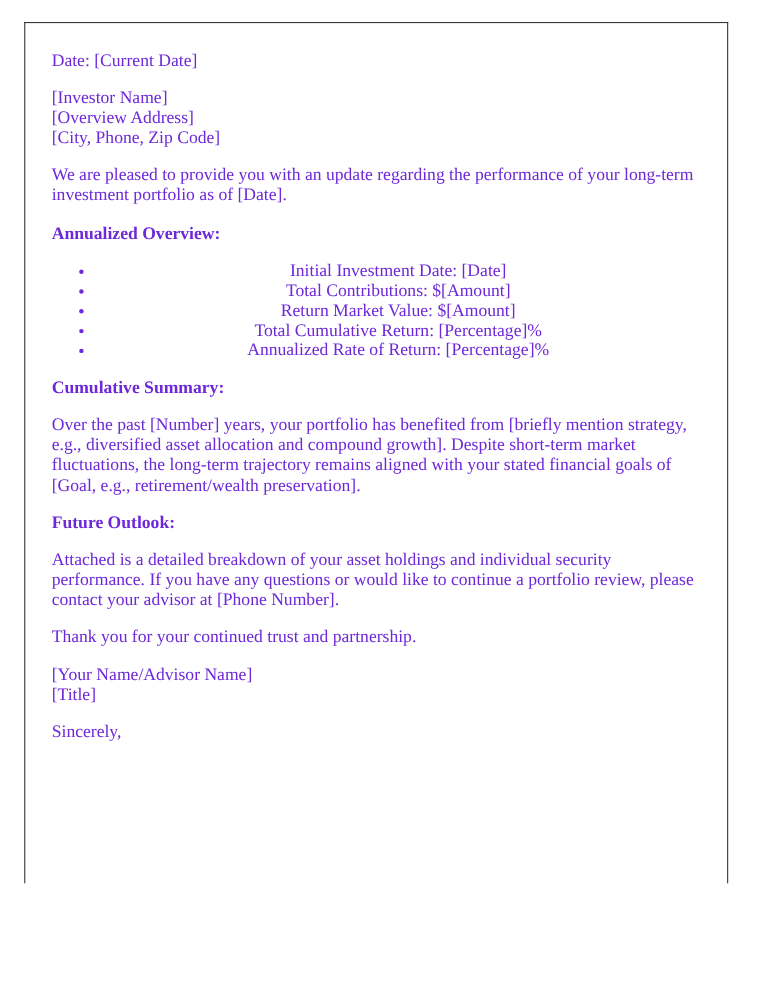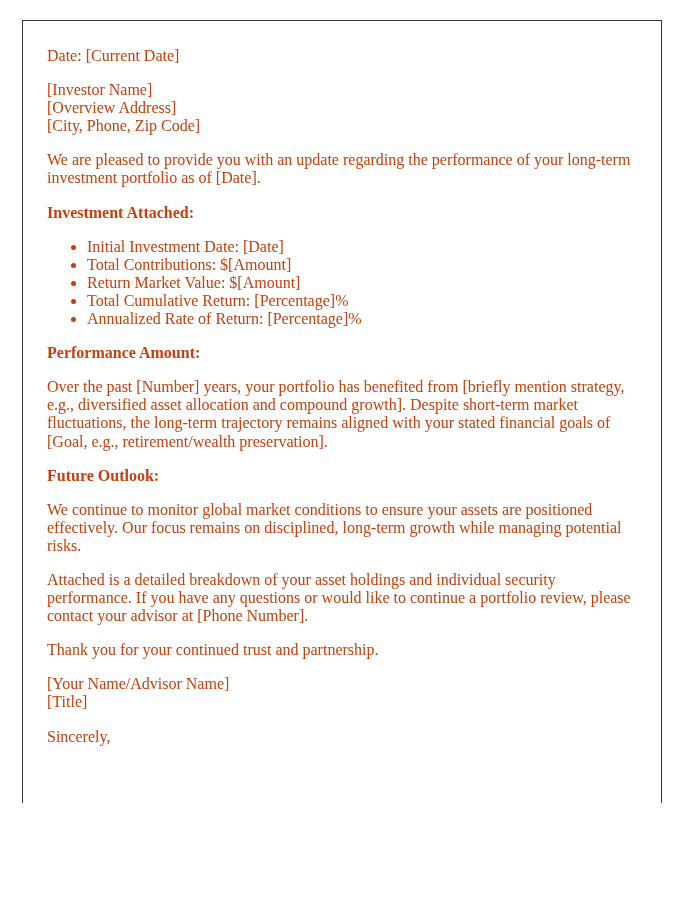--- a/index.html
+++ b/index.html
@@ -11,21 +11,21 @@
     overflow: hidden;
   }
   .page {
     position: relative;
     width: 700px;
     height: 897px;
     background: #ffffff;
     font-family: "Liberation Serif", "DejaVu Serif", serif;
     font-size: 16px;
     line-height: 18.1px;
-    color: #c2410c;
+    color: #6d28d9;
   }
   .letter-frame {
     position: absolute;
     left: 22px;
     top: 20px;
     width: 640px;
     height: 783px;
     box-sizing: border-box;
     border: 1px solid #383838;
     border-bottom: none;
@@ -36,20 +36,21 @@
   .letter-frame p {
     margin: 16px 0;
   }
   .letter-frame ul {
     margin: 16px 0;
     padding-left: 40px;
   }
   .letter-frame li {
     margin: 0;
     padding: 0;
+    text-align: center;
   }
   .heading {
     font-weight: bold;
   }
 </style>
 </head>
 <body>
 
 <div class="page">
   <div class="letter-frame">
@@ -59,37 +60,36 @@
     <p>
       <span>[Investor Name]</span><br>
       <span>[Overview Address]</span><br>
       <span>[City, Phone, Zip Code]</span>
     </p>
 
 
 
     <p>We are pleased to provide you with an update regarding the performance of your long-term investment portfolio as of [Date].</p>
 
-    <p class="heading">Investment Attached:</p>
+    <p class="heading">Annualized Overview:</p>
 
     <ul>
       <li>Initial Investment Date: [Date]</li>
       <li>Total Contributions: $[Amount]</li>
       <li>Return Market Value: $[Amount]</li>
       <li>Total Cumulative Return: [Percentage]%</li>
       <li>Annualized Rate of Return: [Percentage]%</li>
     </ul>
 
-    <p class="heading">Performance Amount:</p>
+    <p class="heading">Cumulative Summary:</p>
 
     <p>Over the past [Number] years, your portfolio has benefited from [briefly mention strategy, e.g., diversified asset allocation and compound growth]. Despite short-term market fluctuations, the long-term trajectory remains aligned with your stated financial goals of [Goal, e.g., retirement/wealth preservation].</p>
 
     <p class="heading">Future Outlook:</p>
 
-    <p>We continue to monitor global market conditions to ensure your assets are positioned effectively. Our focus remains on disciplined, long-term growth while managing potential risks.</p>
 
     <p>Attached is a detailed breakdown of your asset holdings and individual security performance. If you have any questions or would like to continue a portfolio review, please contact your advisor at [Phone Number].</p>
 
     <p>Thank you for your continued trust and partnership.</p>
 
     <p>
       <span>[Your Name/Advisor Name]</span><br>
       <span>[Title]</span>
     </p>
 

